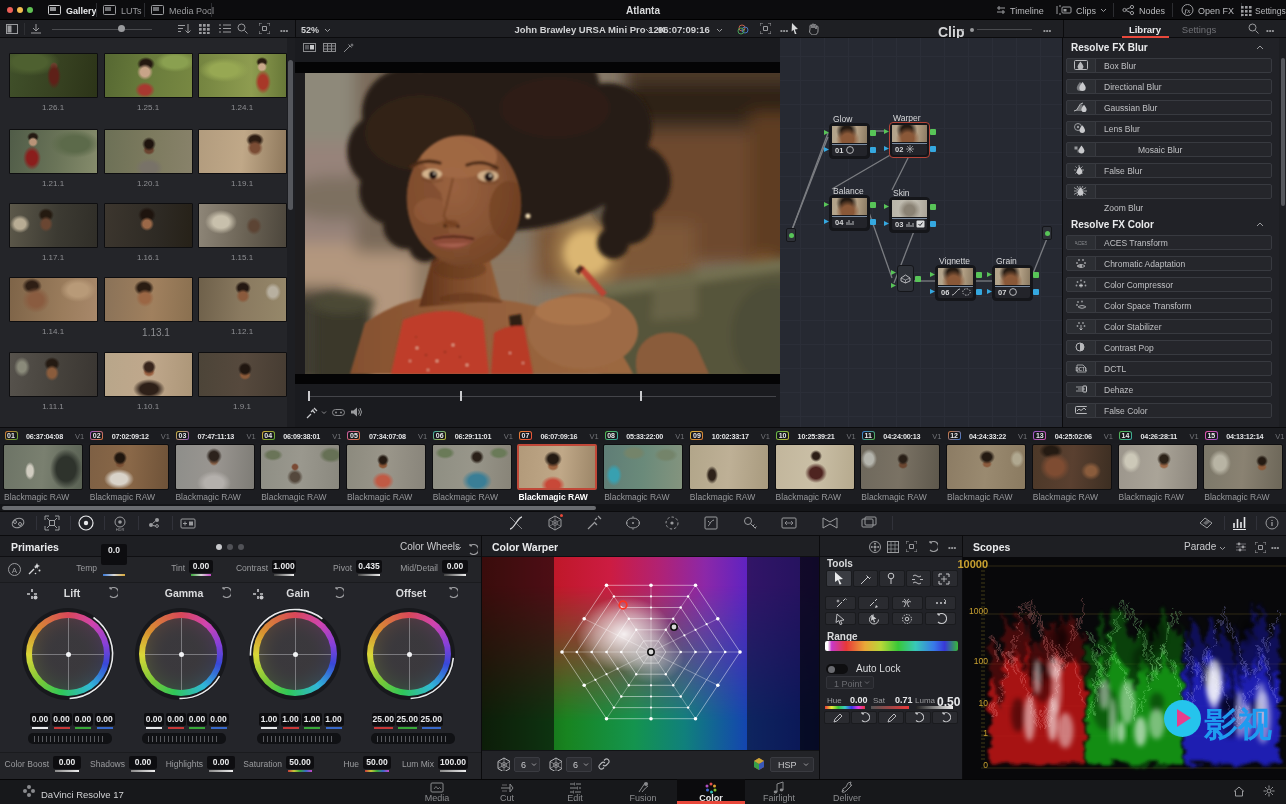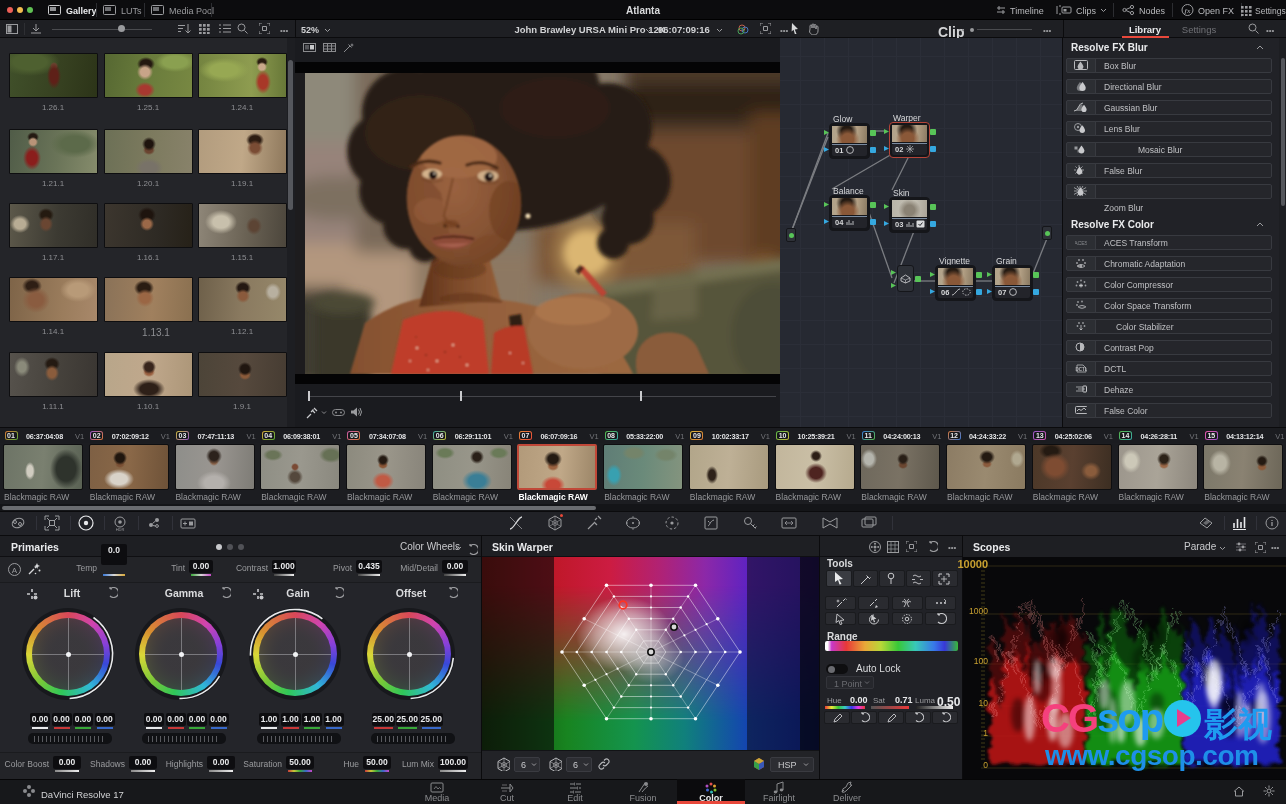--- a/index.html
+++ b/index.html
@@ -603,21 +603,21 @@
     <div class="abs" style="left:1066px;top:319px;width:30px;height:15px;background:#2c2e33;border:1px solid #383a40;border-radius:2px 0 0 2px"></div>
     <svg class="abs" style="left:1075px;top:321px" width="12" height="10" viewBox="0 0 12 10">
       <g fill="#989a9e">
         <circle cx="4" cy="2" r="0.9"></circle>
         <circle cx="8" cy="2" r="0.9"></circle>
         <circle cx="2.5" cy="5" r="0.9"></circle>
         <circle cx="9.5" cy="5" r="0.9"></circle>
       </g>
       <path d="M6 4v5M4.5 7.5L6 9l1.5-1.5" stroke="#c8c9cc" fill="none" stroke-width="0.8"></path>
     </svg>
-    <div class="txt" style="left:1104px;top:322px;font-size:8.5px;color:#c0c1c4;font-weight:400;margin-left:12px;">Color Stabilizer</div>
+    <div class="txt" style="left:1104px;top:322px;font-size:8.5px;color:#c0c1c4;font-weight:400;">Color Stabilizer</div>
     <div class="abs" style="left:1066px;top:340px;width:206px;height:15px;background:#25262b;border:1px solid #383a40;border-radius:2px"></div>
     <div class="abs" style="left:1066px;top:340px;width:30px;height:15px;background:#2c2e33;border:1px solid #383a40;border-radius:2px 0 0 2px"></div>
     <svg class="abs" style="left:1075px;top:342px" width="12" height="10" viewBox="0 0 12 10">
       <circle cx="5" cy="5" r="4" fill="none" stroke="#b8b9bc"></circle>
       <path d="M5 1a4 4 0 010 8z" fill="#b8b9bc"></path>
     </svg>
     <div class="txt" style="left:1104px;top:343px;font-size:8.5px;color:#c0c1c4;font-weight:400;">Contrast Pop</div>
     <div class="abs" style="left:1066px;top:361px;width:206px;height:15px;background:#25262b;border:1px solid #383a40;border-radius:2px"></div>
     <div class="abs" style="left:1066px;top:361px;width:30px;height:15px;background:#2c2e33;border:1px solid #383a40;border-radius:2px 0 0 2px"></div>
     <svg class="abs" style="left:1075px;top:363px" width="12" height="10" viewBox="0 0 12 10">
@@ -998,21 +998,21 @@
     <div class="abs" style="left:288px;top:770px;width:24px;height:2px;background:linear-gradient(90deg,#c83838,#c8c838,#38a838,#3868c8,#c848c8)"></div>
     <div class="txt" style="left:359px;top:759px;font-size:8.5px;color:#9b9c9f;font-weight:400;transform:translateX(-100%)">Hue</div>
     <div class="abs" style="left:363px;top:756px;width:28px;height:13px;background:#0d0d10;border-radius:2px;color:#e8e9eb;font-size:8.5px;font-weight:700;text-align:center;line-height:13px">50.00</div>
     <div class="abs" style="left:365px;top:770px;width:24px;height:2px;background:linear-gradient(90deg,#c83838,#c8c838,#38a838,#3868c8,#c848c8)"></div>
     <div class="txt" style="left:434px;top:759px;font-size:8.5px;color:#9b9c9f;font-weight:400;transform:translateX(-100%)">Lum Mix</div>
     <div class="abs" style="left:438px;top:756px;width:30px;height:13px;background:#0d0d10;border-radius:2px;color:#e8e9eb;font-size:8.5px;font-weight:700;text-align:center;line-height:13px">100.00</div>
     <div class="abs" style="left:440px;top:770px;width:26px;height:2px;background:linear-gradient(90deg,#888,#eee)"></div>
     <div class="abs" style="left:481px;top:536px;width:1px;height:243px;background:#0b0b0d"></div>
     <div class="abs" style="left:482px;top:536px;width:338px;height:243px;background:#1e1f23"></div>
     <div class="abs" style="left:482px;top:536px;width:338px;height:21px;background:#1e1f23;border-bottom:1px solid #0f0f12"></div>
-    <div class="txt" style="left:492px;top:541px;font-size:10.5px;color:#e9eaec;font-weight:700;">Skin Warper</div>
+    <div class="txt" style="left:492px;top:541px;font-size:10.5px;color:#e9eaec;font-weight:700;">Color Warper</div>
     <div class="abs" style="left:482px;top:557px;width:338px;height:193px;overflow:hidden">
       <div class="abs" style="left:0;top:0;width:100%;height:100%;background:linear-gradient(90deg,#8a1410,#c0182a 22%,#cc1c42 38%,#b22272 52%,#8c28a8 66%,#5a22c4 80%,#3c1cb0 100%)"></div>
       <div class="abs" style="left:0;top:0;width:100%;height:100%;background:linear-gradient(90deg,#144008,#188420 25%,#14944e 45%,#10807c 60%,#1440b4 80%,#0c20a0 100%);-webkit-mask-image:linear-gradient(to bottom,transparent 15%,black 85%)"></div>
       <div class="abs" style="left:0;top:0;width:100%;height:100%;background:radial-gradient(ellipse 62px 48px at 42% 40%, rgba(255,255,255,0.92), rgba(255,255,255,0.45) 45%, transparent 78%)"></div>
       <div class="abs" style="left:0;top:0;width:100%;height:100%;background:radial-gradient(ellipse 46px 36px at 50% 52%, rgba(230,230,230,0.6), transparent 72%)"></div>
       <div class="abs" style="left:0;top:0;width:72px;height:100%;background:rgba(8,8,10,0.62)"></div>
       <div class="abs" style="left:265px;top:0;width:53px;height:100%;background:rgba(8,8,10,0.5)"></div>
       <div class="abs" style="left:318px;top:0;width:20px;height:100%;background:rgba(5,5,6,0.8)"></div>
     </div>
     <svg class="abs" style="left:0;top:0;pointer-events:none" width="1286" height="804">
@@ -1459,26 +1459,24 @@
       <ellipse cx="300.0" cy="160.5" rx="8.0" ry="26.0" fill="#ffffff" opacity="0.44" filter="url(#wb3)"></ellipse>
       <ellipse cx="284.4" cy="163.4" rx="3.9" ry="17.8" fill="#ffffff" opacity="0.55" filter="url(#wb3)"></ellipse>
       <ellipse cx="276.8" cy="157.5" rx="4.1" ry="23.8" fill="#ffffff" opacity="0.54" filter="url(#wb3)"></ellipse>
     </svg>
     <div class="txt" style="left:988px;top:558px;font-size:11px;color:#c8a030;font-weight:700;transform:translateX(-100%)">10000</div>
     <div class="txt" style="left:988px;top:606px;font-size:8.5px;color:#c8a030;font-weight:400;transform:translateX(-100%)">1000</div>
     <div class="txt" style="left:988px;top:656px;font-size:8.5px;color:#c8a030;font-weight:400;transform:translateX(-100%)">100</div>
     <div class="txt" style="left:988px;top:698px;font-size:8.5px;color:#c8a030;font-weight:400;transform:translateX(-100%)">10</div>
     <div class="txt" style="left:988px;top:728px;font-size:8.5px;color:#c8a030;font-weight:400;transform:translateX(-100%)">1</div>
     <div class="txt" style="left:988px;top:760px;font-size:8.5px;color:#c8a030;font-weight:400;transform:translateX(-100%)">0</div>
-    <div class="txt" style="left:1041px;top:699px;font-size:40px;color:#fff;font-weight:700;letter-spacing:-2px;line-height:38px"><span style="color:#f5407d">CG</span><span style="color:#1e9bf0">sop</span></div>
     <div class="abs" style="left:1164px;top:700px;width:37px;height:37px;border-radius:50%;background:#25c4ec">
       <div style="position:absolute;left:13px;top:9px;width:0;height:0;border-left:14px solid #e83e8c;border-top:9.5px solid transparent;border-bottom:9.5px solid transparent"></div>
     </div>
     <div class="txt" style="left:1204px;top:702px;font-size:34px;color:#1e9bf0;font-weight:700;letter-spacing:0px">影视</div>
-    <div class="txt" style="left:1045px;top:740px;font-size:28px;color:#1e8fe8;font-weight:700;letter-spacing:-0.5px">www.cgsop.com</div>
     <div class="abs" style="left:0;top:779px;width:1286px;height:25px;background:#17181b;border-top:1px solid #060607"></div>
     <svg class="abs" style="left:22px;top:784px" width="14" height="14" viewBox="0 0 14 14">
       <circle cx="7" cy="3" r="2" fill="#8a8b8e"></circle>
       <circle cx="3" cy="7" r="2" fill="#8a8b8e"></circle>
       <circle cx="11" cy="7" r="2" fill="#8a8b8e"></circle>
       <circle cx="7" cy="11" r="2" fill="#8a8b8e"></circle>
     </svg>
     <div class="txt" style="left:41px;top:789px;font-size:9.5px;color:#d2d3d5;font-weight:400;">DaVinci Resolve 17</div>
     <svg class="abs" style="left:430px;top:781px" width="14" height="13" viewBox="0 0 14 13">
       <rect x="1" y="2" width="12" height="9" rx="1" fill="none" stroke="#8a8b8e"></rect>

